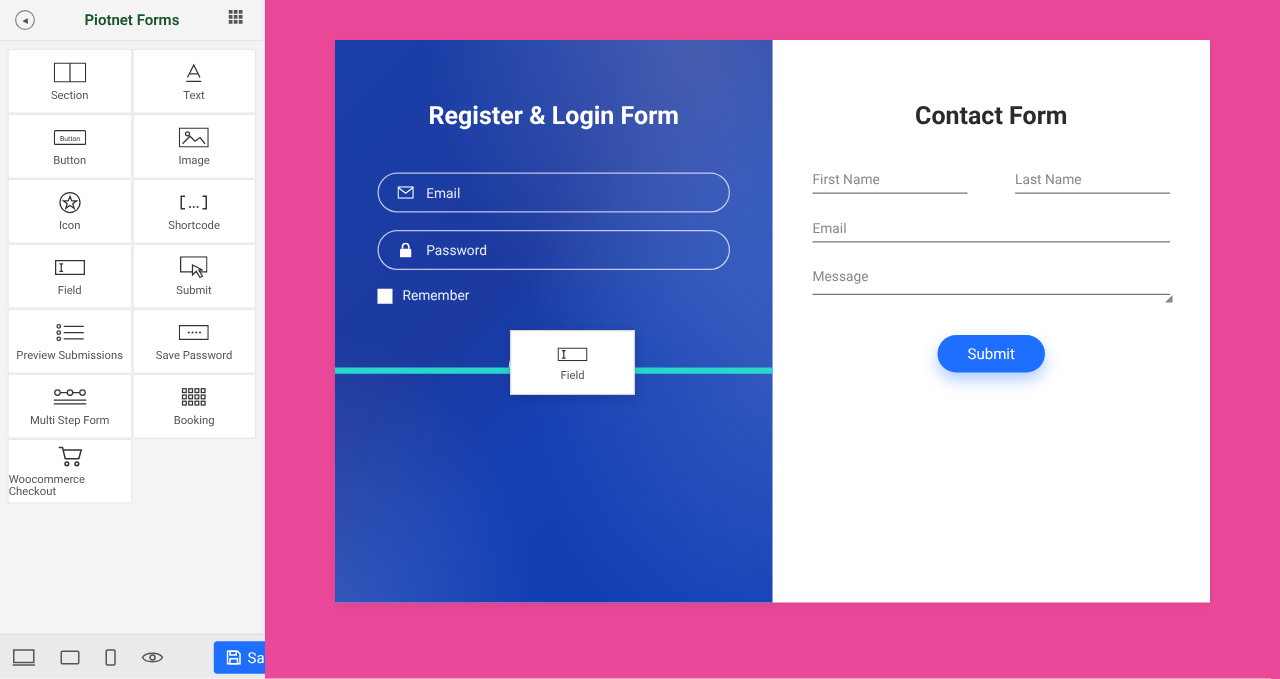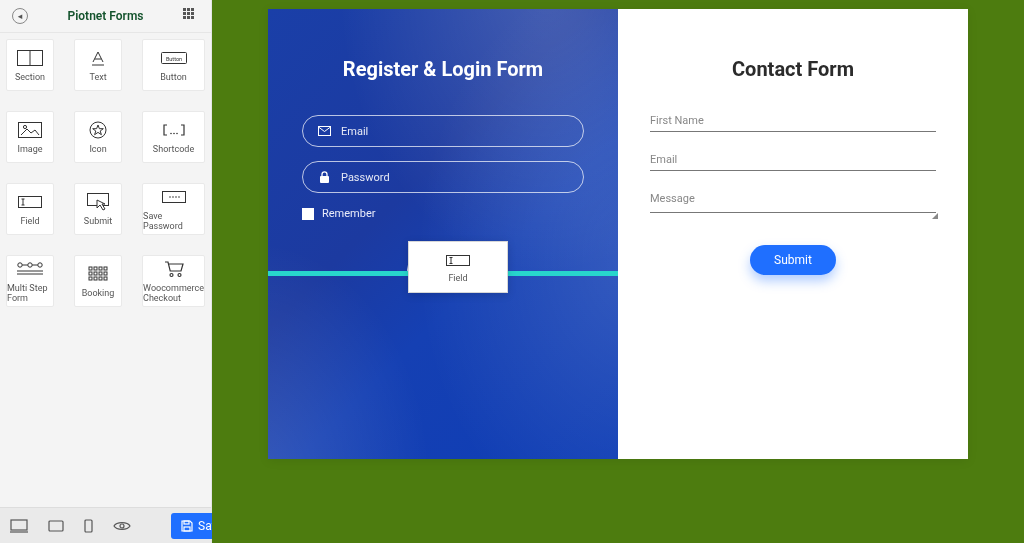--- a/index.html
+++ b/index.html
@@ -8,35 +8,35 @@
 
   
   .sidebar { width: 212px; height: 100%; background: #f4f4f4; border-right: 1px solid #e4e4e4; display: flex; flex-direction: column; }
   .sidebar-header { display: flex; align-items: center; justify-content: space-between; padding: 8px 12px; border-bottom: 1px solid #e6e6e6; }
   .sidebar-back { width: 16px; height: 16px; display:flex;align-items:center;justify-content:center;border:1px solid #888;border-radius:50%;font-size:9px;color:#555;cursor:pointer;}
   .sidebar-title { font-size: 12px; font-weight: 600; color: #14532d; flex:1; text-align:center;}
   .sidebar-grid-toggle { width:16px;height:16px;display:grid;grid-template-columns:repeat(3,3px);grid-template-rows:repeat(3,3px);gap:1px;cursor:pointer;}
   .sidebar-grid-toggle span{background:#555;width:3px;height:3px;}
 
   .widgets { flex:1; overflow-y:auto; padding:6px; }
-  .widget-grid { display:grid; grid-template-columns: 1fr 1fr 1fr; gap:20px; }
+  .widget-grid { display:grid; grid-template-columns: 1fr 1fr; gap:0; }
   .widget { background:#fff; border:1px solid #e9e9e9; border-radius:2px; height:52px; display:flex; flex-direction:column; align-items:center; justify-content:center; gap:4px; cursor:grab; }
   .widget .wicon { height:20px; display:flex;align-items:center;justify-content:center;color:#333; }
   .widget .wlabel { font-size:9px; color:#555; }
   .widget svg { display:block; }
 
   
   .bottombar { height:36px; background:#eaeaea; border-top:1px solid #ddd; display:flex; align-items:center; padding:0 10px; gap:20px; }
   .bb-icon { width:20px;height:16px;display:flex;align-items:center;justify-content:center;color:#555;cursor:pointer;}
   .bb-spacer{flex:1;}
   .save-btn { background:#1f6fff;color:#fff;border:none;border-radius:3px;height:26px;padding:0 10px;font-size:12px;display:flex;align-items:center;gap:5px;cursor:pointer;}
   .save-btn svg{display:block;}
 
   
-  .canvas { flex:1; height:100%; background:#4d7c0f; display:flex; align-items:flex-start; justify-content:center; padding:9px 28px; }
+  .canvas { flex:1; height:100%; background:#ec4899; display:flex; align-items:flex-start; justify-content:center; padding:32px 28px; }
   .page-card { width:700px; height:450px; background:#fff; box-shadow:0 2px 10px rgba(0,0,0,0.08); display:flex; }
 
   .pane-login { width:50%; height:100%; background: linear-gradient(135deg,#1a3fa8 0%,#1c3aa0 40%,#1540b3 60%,#0e3db5 100%); position:relative; overflow:hidden; color:#fff; padding:48px 34px 0 34px;}
   .pane-login::before{content:"";position:absolute;inset:0;background:
      radial-gradient(ellipse 380px 520px at 80% -5%, rgba(255,255,255,0.18), transparent 55%),
      radial-gradient(ellipse 420px 560px at 105% 55%, rgba(255,255,255,0.15), transparent 52%),
      radial-gradient(ellipse 360px 480px at -5% 105%, rgba(255,255,255,0.14), transparent 50%);
      pointer-events:none;}
   .login-title{font-size:20px;font-weight:700;text-align:center;margin-bottom:34px;position:relative;}
   .field-pill{height:32px;border:1px solid rgba(255,255,255,0.7);border-radius:16px;display:flex;align-items:center;padding:0 14px;gap:10px;margin-bottom:14px;position:relative;}
@@ -172,20 +172,33 @@
         <div class="widget">
           <div class="wicon">
             <svg width="22" height="18" viewBox="0 0 22 18" fill="none" stroke="#333" stroke-width="1">
                 <rect x="0.5" y="0.5" width="21" height="12"></rect>
                 <path d="M10 7 L10 15 L13 12 L16 17 L18 16 L15 11 L18 11 Z" fill="#fff"></path>
               </svg>
           </div>
           <div class="wlabel">Submit</div>
         </div>
 
+        <div class="widget">
+          <div class="wicon">
+            <svg width="24" height="14" viewBox="0 0 24 14" fill="none" stroke="#333" stroke-width="1">
+                <circle cx="3" cy="2" r="1.4"></circle>
+                <line x1="7" y1="2" x2="23" y2="2"></line>
+                <circle cx="3" cy="7" r="1.4"></circle>
+                <line x1="7" y1="7" x2="23" y2="7"></line>
+                <circle cx="3" cy="12" r="1.4"></circle>
+                <line x1="7" y1="12" x2="23" y2="12"></line>
+              </svg>
+          </div>
+          <div class="wlabel">Preview Submissions</div>
+        </div>
 
         <div class="widget">
           <div class="wicon">
             <svg width="24" height="12" viewBox="0 0 24 12" fill="none" stroke="#333" stroke-width="1">
                 <rect x="0.5" y="0.5" width="23" height="11"></rect>
                 <circle cx="8" cy="6" r="0.8" fill="#333" stroke="none"></circle>
                 <circle cx="11" cy="6" r="0.8" fill="#333" stroke="none"></circle>
                 <circle cx="14" cy="6" r="0.8" fill="#333" stroke="none"></circle>
                 <circle cx="17" cy="6" r="0.8" fill="#333" stroke="none"></circle>
               </svg>
@@ -327,20 +340,21 @@
             <span class="chev">›</span>
           </button>
         </div>
       </section>
 
       <section class="pane-contact">
         <h2 class="contact-title">Contact Form</h2>
 
         <div class="c-row">
           <input class="c-input" placeholder="First Name" style="">
+          <input class="c-input" placeholder="Last Name" style="">
         </div>
         <div class="c-full">
           <input class="c-input" placeholder="Email" style="">
         </div>
         <div class="ta-wrap">
           <textarea class="c-textarea" placeholder="Message" style=""></textarea>
           <div class="ta-handle"></div>
         </div>
         <div class="submit-wrap">
           <button class="submit-btn">Submit</button>

